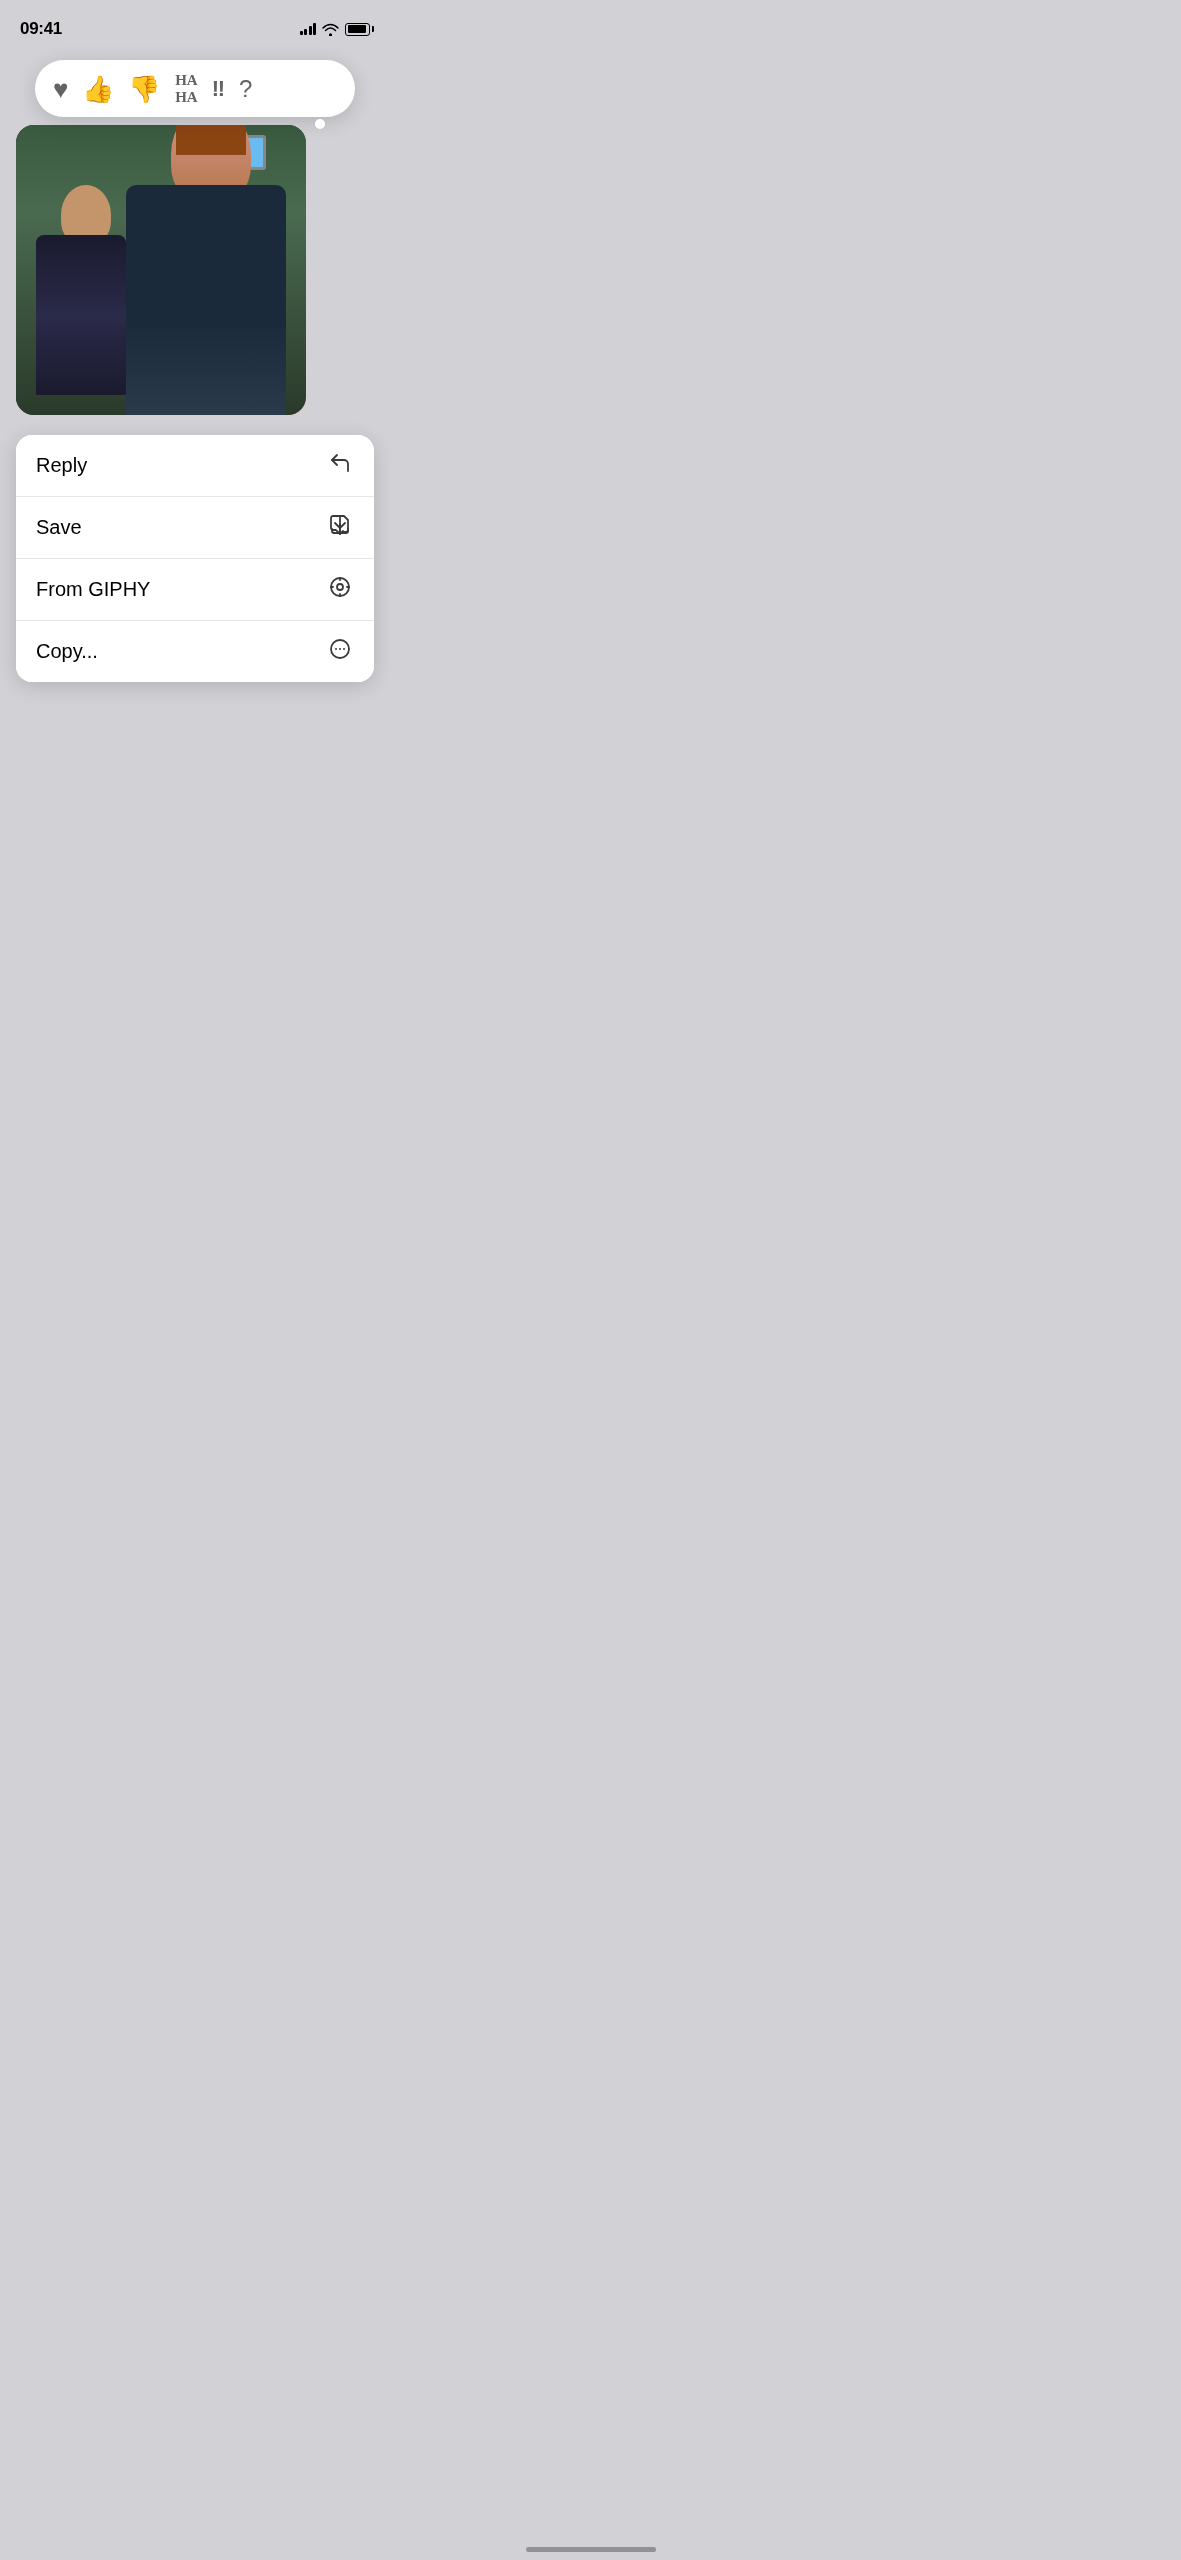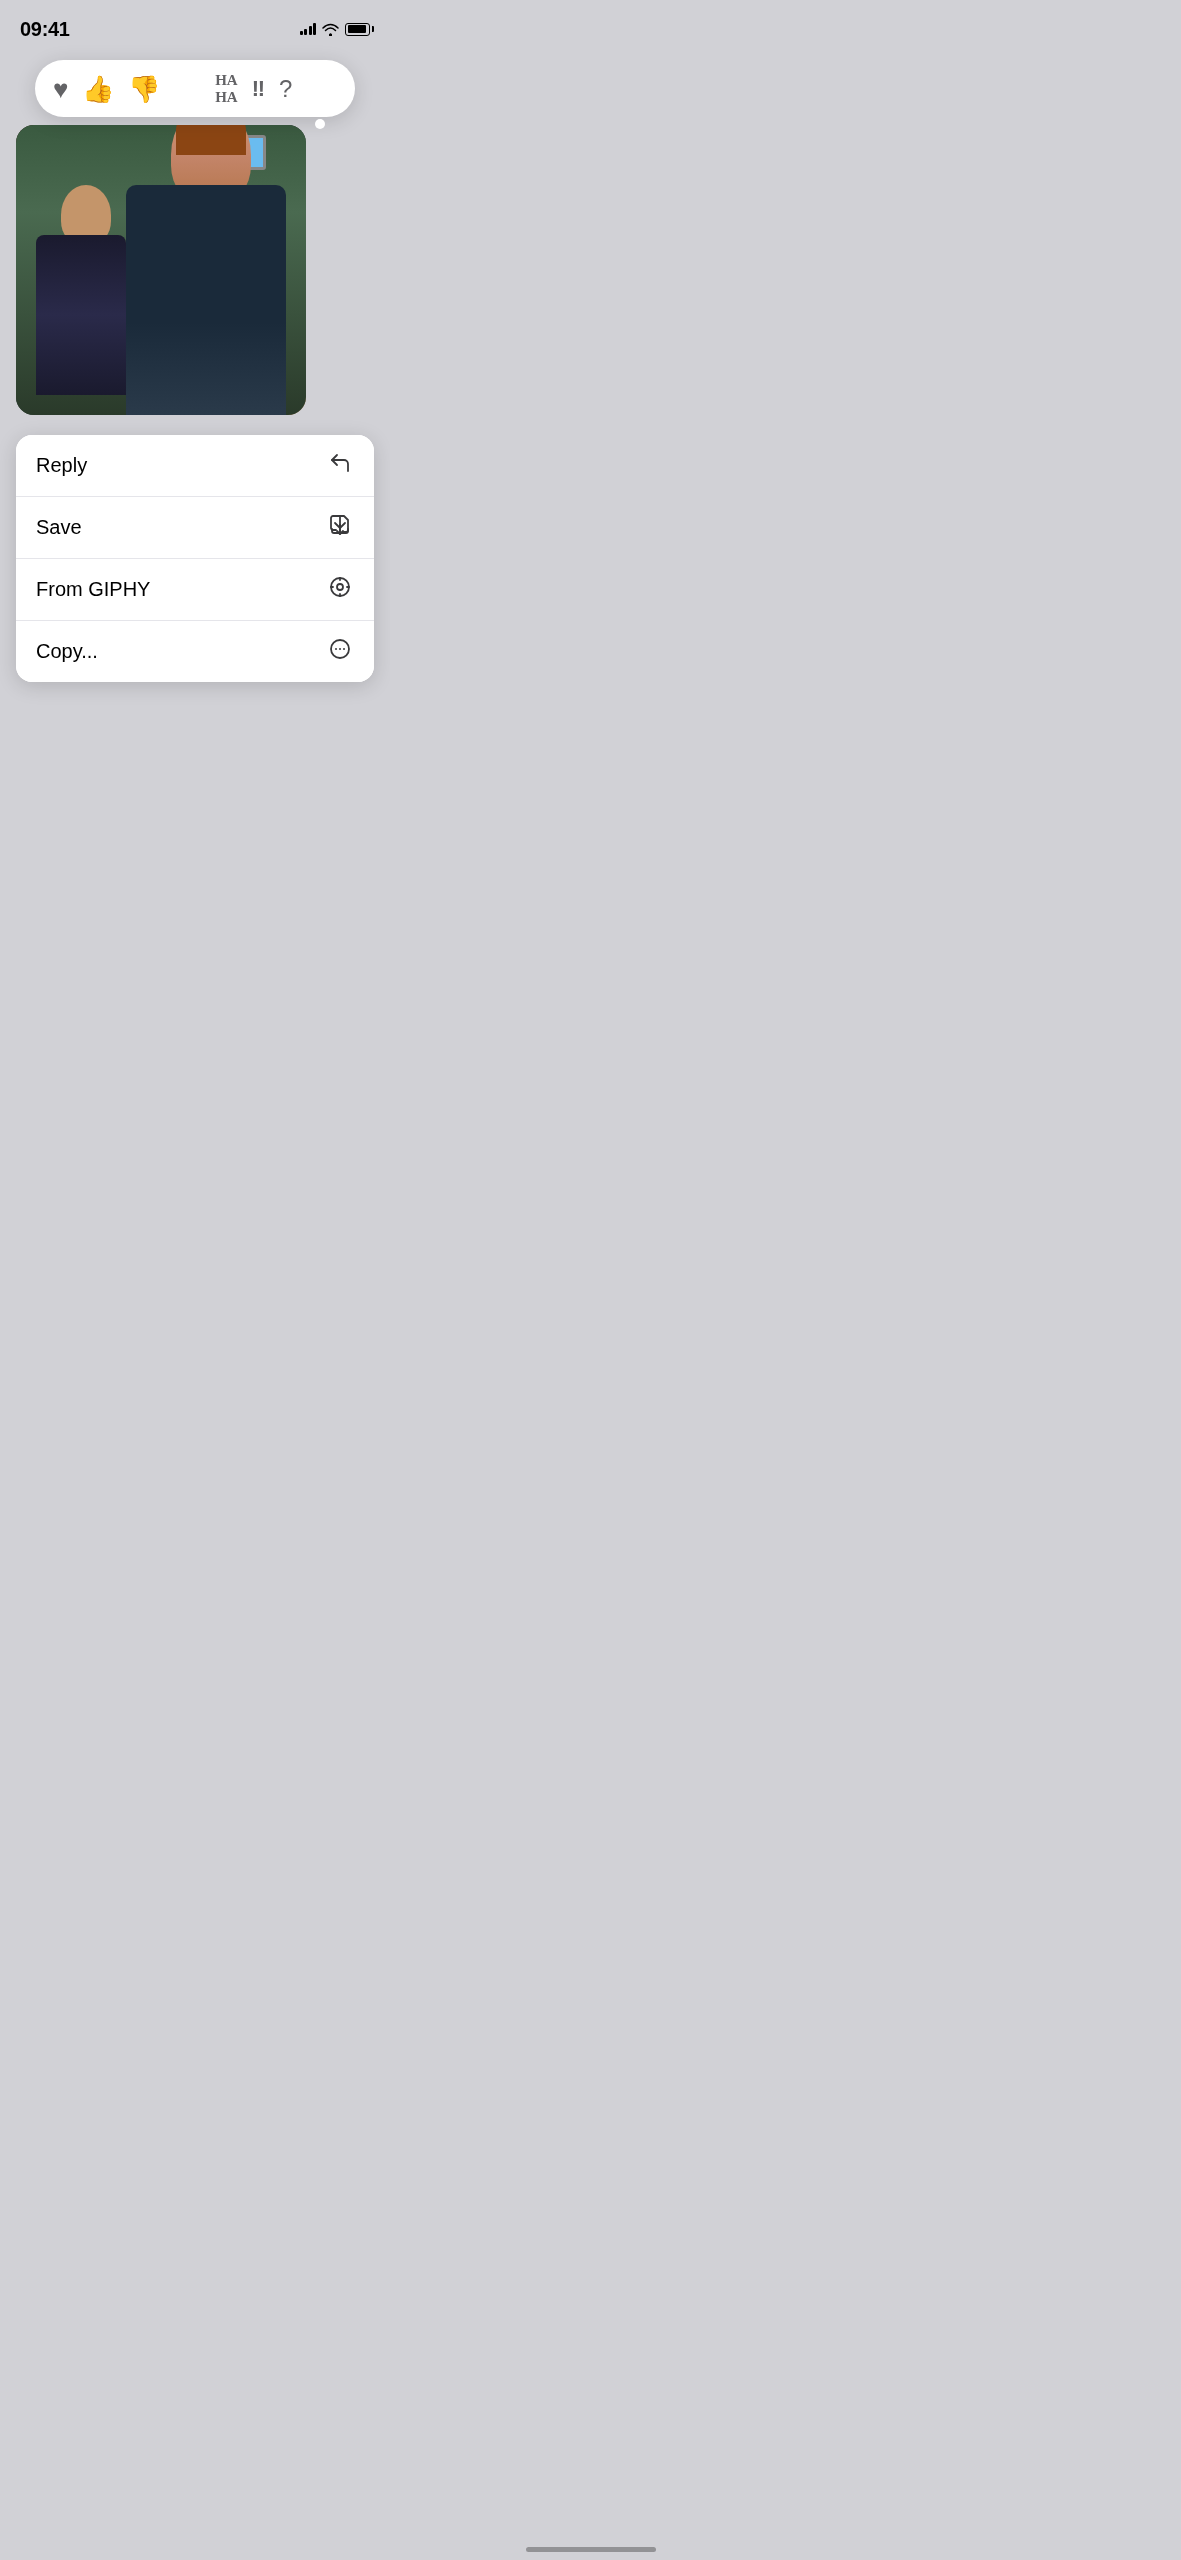--- a/index.html
+++ b/index.html
@@ -16,21 +16,21 @@
 
     
     .status-bar {
       display: flex;
       justify-content: space-between;
       align-items: center;
       padding: 14px 20px 6px 20px;
       height: 50px;
     }
     .status-time {
-      font-size: 20px;
+      font-size: 17px;
       font-weight: 600;
       color: #000;
       letter-spacing: -0.3px;
     }
     .status-icons {
       display: flex;
       align-items: center;
       gap: 6px;
     }
     .signal-bars {
@@ -285,21 +285,21 @@
     </div>
   </div>
 </div>
 
 <div class="content">
 
   <div class="reaction-bar">
     <span class="reaction-item" style="color:#636366; font-size:26px;">♥</span>
     <span class="reaction-item">👍</span>
     <span class="reaction-item">👎</span>
-    <span class="reaction-item haha" style="font-size:15px; font-weight:700; color:#636366; line-height:1.1; font-family: 'Georgia', serif; margin-left: 40px;">HA<br>HA</span>
+    <span class="reaction-item haha" style="font-size:15px; font-weight:700; color:#636366; line-height:1.1; font-family: 'Georgia', serif;">HA<br>HA</span>
     <span class="reaction-item" style="font-size:22px; font-weight:700;">‼</span>
     <span class="reaction-item" style="font-size:24px; font-weight:400;">?</span>
   </div>
 
   <div class="gif-message">
     <div class="gif-placeholder">
 
       <div class="scene-bg"></div>
 
       <div class="tv-screen"></div>

